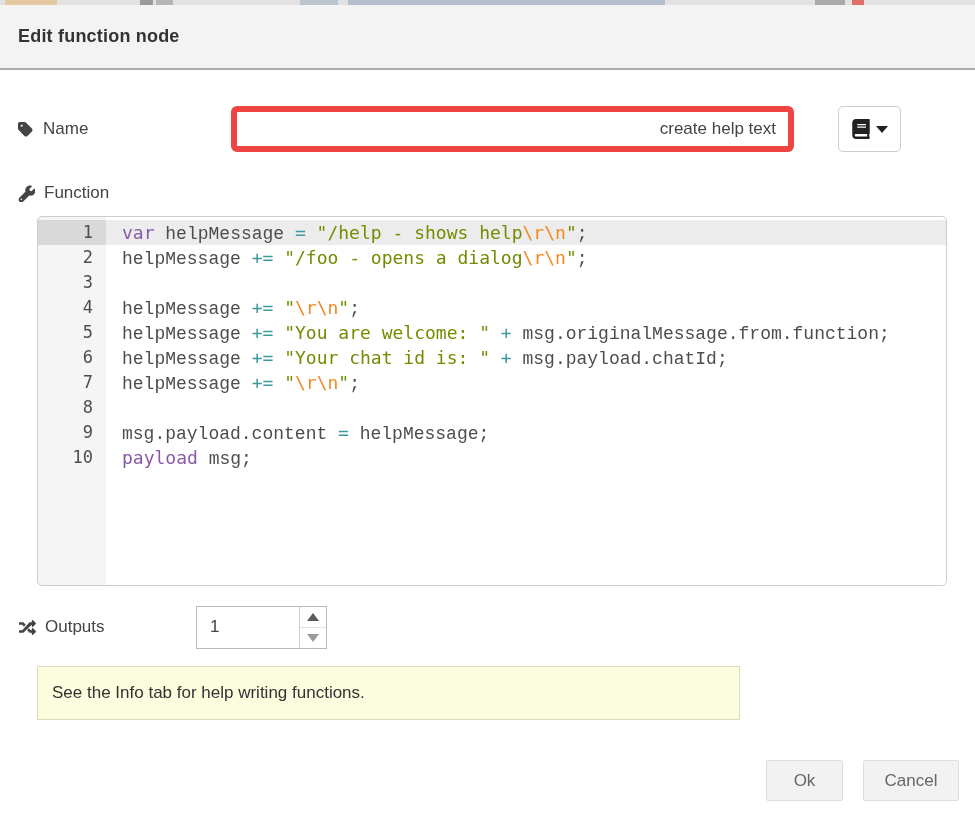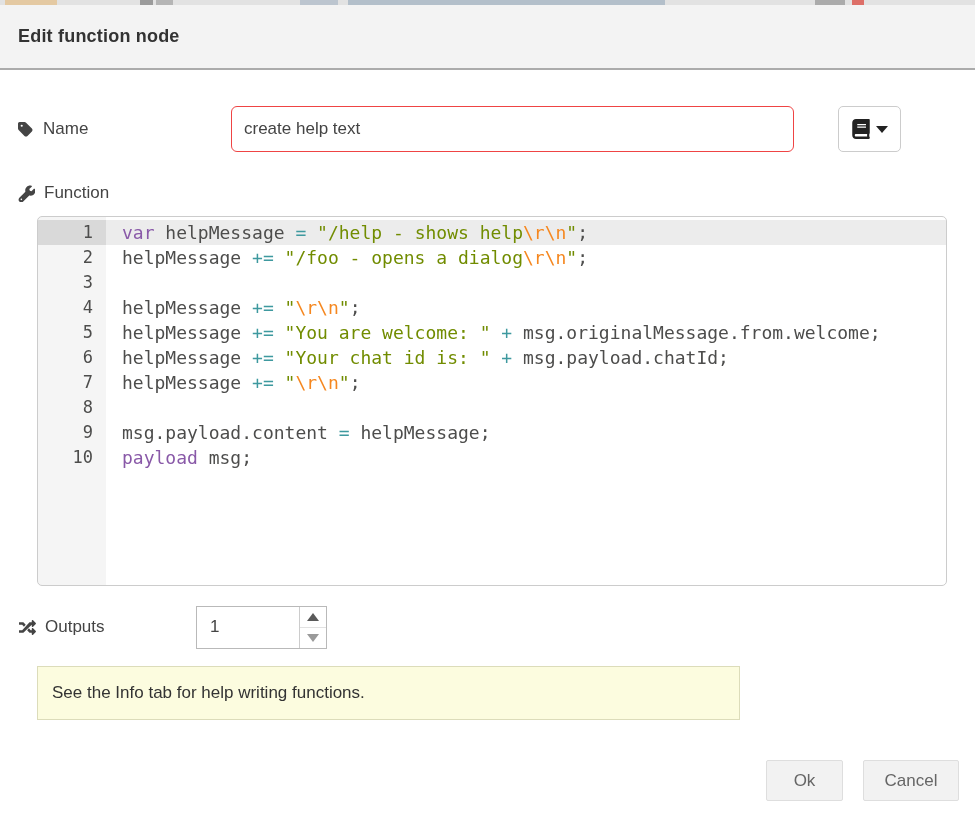--- a/index.html
+++ b/index.html
@@ -21,23 +21,23 @@
     display:flex; align-items:center; padding:0 18px;text-align:center;
   }
   .dialog-title { font-size:18px; font-weight:bold; color:#333; letter-spacing:.2px; }
 
   
   .name-row { display:flex; align-items:center; margin:36px 0 0 18px; height:46px;gap:32px; }
   .form-label { display:flex; align-items:center; gap:8px; font-size:17px; color:#444; }
   .name-row .form-label { width:181px; }
   .icon svg { display:block; }
   .name-input {
-    width:563px; height:46px; border:1px solid #ef4444; border-radius:6px;
+    width:563px; height:46px; border:6px solid #ef4444; border-radius:6px;
     padding:0 12px; font-size:17px; color:#444; font-family:"Liberation Sans",sans-serif;
-    outline:none; background:#fff;
+    outline:none; background:#fff;text-align:right;
   }
   .lib-btn {
     margin-left:12px; width:63px; height:46px; background:#fff;
     border:1px solid #ccc; border-radius:5px; display:flex; align-items:center;
     justify-content:center; gap:6px; cursor:pointer;
   }
   .caret-down {
     width:0; height:0; border-left:6px solid transparent; border-right:6px solid transparent;
     border-top:7px solid #222;
   }
@@ -58,21 +58,21 @@
   .gutter-cell {
     flex:none; width:68px; text-align:right; padding-right:13px;
     color:#4d4d4c; font-size:17px;
   }
   .code-line.active .gutter-cell { background:#d9d9d9; }
   .code-content { white-space:pre; padding-left:16px; color:#4d4d4c; }
   .tok-k { color:#8959a8; }
   .tok-o { color:#3e999f; }
   .tok-s { color:#718c00; }
   .tok-e { color:#f5871f; }
-  .tok-t { color:#4d4d4c; }
+  .tok-t { color:#4d4d4c;font-family:Liberation Mono, monospace; }
 
   
   .outputs-row { display:flex; align-items:center; margin:19px 0 0 18px; height:44px; }
   .outputs-row .form-label { width:178px; }
   .spinner { display:flex; width:131px; height:43px; border:1px solid #b9b9b9; background:#fff; }
   .spinner-input {
     width:102px; border:none; outline:none; padding-left:13px; font-size:17px; color:#444;
     font-family:"Liberation Sans",sans-serif;
   }
   .spinner-buttons { width:27px; border-left:1px solid #ccc; display:flex; flex-direction:column; }
@@ -161,21 +161,21 @@
           <div class="code-line">
             <span class="gutter-cell">3</span>
             <span class="code-content"></span>
           </div>
           <div class="code-line">
             <span class="gutter-cell">4</span>
             <span class="code-content"><span class="tok-t">helpMessage </span><span class="tok-o">+=</span><span class="tok-t"> </span><span class="tok-s">"</span><span class="tok-e">\r\n</span><span class="tok-s">"</span><span class="tok-t">;</span></span>
           </div>
           <div class="code-line">
             <span class="gutter-cell">5</span>
-            <span class="code-content"><span class="tok-t">helpMessage </span><span class="tok-o">+=</span><span class="tok-t"> </span><span class="tok-s">"You are welcome: "</span><span class="tok-t"> </span><span class="tok-o">+</span><span class="tok-t"> msg.originalMessage.from.welcome;</span></span>
+            <span class="code-content"><span class="tok-t">helpMessage </span><span class="tok-o">+=</span><span class="tok-t"> </span><span class="tok-s">"You are welcome: "</span><span class="tok-t"> </span><span class="tok-o">+</span><span class="tok-t"> msg.originalMessage.from.function;</span></span>
           </div>
           <div class="code-line">
             <span class="gutter-cell">6</span>
             <span class="code-content"><span class="tok-t">helpMessage </span><span class="tok-o">+=</span><span class="tok-t"> </span><span class="tok-s">"Your chat id is: "</span><span class="tok-t"> </span><span class="tok-o">+</span><span class="tok-t"> msg.payload.chatId;</span></span>
           </div>
           <div class="code-line">
             <span class="gutter-cell">7</span>
             <span class="code-content"><span class="tok-t">helpMessage </span><span class="tok-o">+=</span><span class="tok-t"> </span><span class="tok-s">"</span><span class="tok-e">\r\n</span><span class="tok-s">"</span><span class="tok-t">;</span></span>
           </div>
           <div class="code-line">

